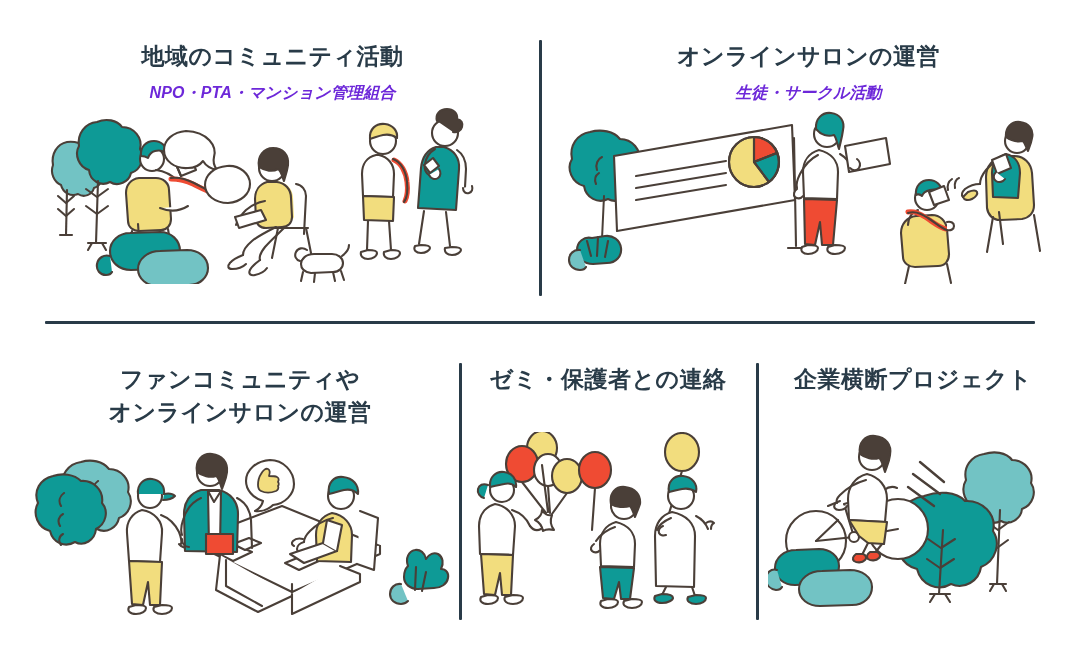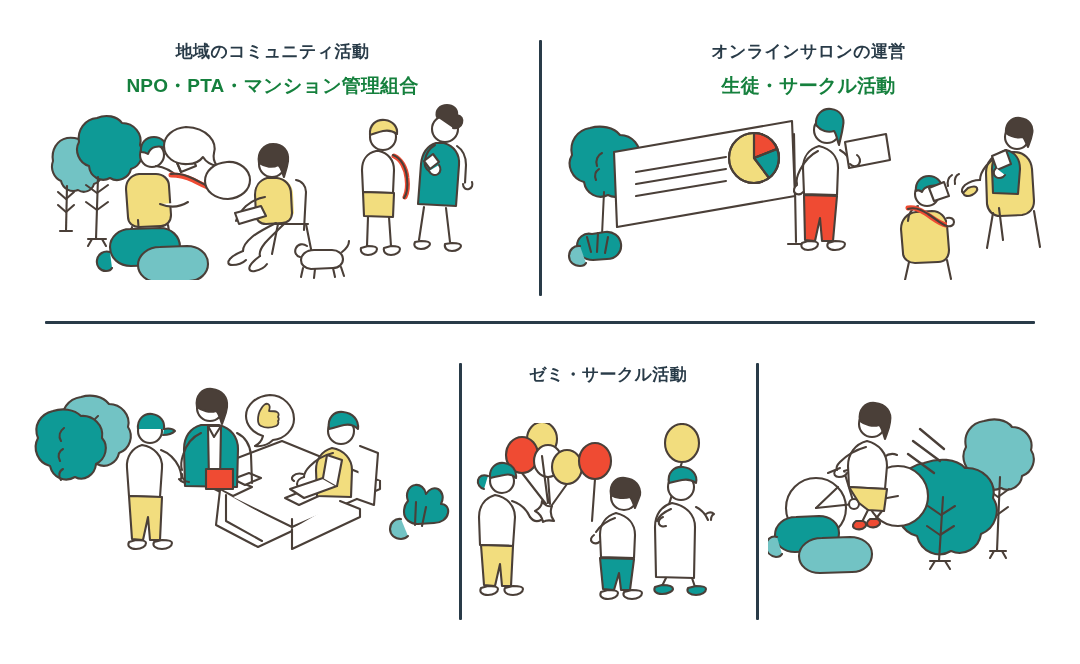--- a/index.html
+++ b/index.html
@@ -43,34 +43,35 @@
   .panel { position: absolute; }
   #panel-community  { left: 20px;  top: 40px;  width: 505px; height: 262px; }
   #panel-school     { left: 556px; top: 40px;  width: 505px; height: 262px; }
   #panel-fan        { left: 30px;  top: 363px; width: 420px; height: 258px; }
   #panel-seminar    { left: 470px; top: 363px; width: 276px; height: 258px; }
   #panel-project    { left: 768px; top: 363px; width: 290px; height: 258px; }
 
   .panel-title {
     text-align: center;
     font-weight: bold;
-    font-size: 17px;
+    font-size: 23px;
     line-height: 1.42;
     letter-spacing: 0.02em;
     color: #293b48;
     margin: 0;
   }
   .panel-subtitle {
     text-align: center;
     font-weight: bold;
-    font-size: 19px;
+    font-size: 16px;
     line-height: 1.4;
     letter-spacing: 0.01em;
-    color: #15803d;
+    color: #6d28d9;
     margin: 9px 0 0 0;
+    font-style: italic;
   }
   .panel-art {
     position: relative;
     width: 100%;
   }
   .panel-art svg { display: block; width: 100%; height: auto; }
 </style>
 </head>
 <body>
 
@@ -268,20 +269,24 @@
           <path d="M424 80c-6 0-11 2-15 5 -3 3-4 6-2 8"></path>
           <path d="M407 93c1 3 5 4 9 2 4-2 6-5 5-7 -1-2-4-2-9 0z" fill="#f2dd7e"></path>
           <path d="M436 56 L450 50 L455 64 L441 70 Z" fill="#ffffff"></path>
           <path d="M440 68c-3 3-3 7 0 9 3 2 7 1 9-2" fill="#ffffff"></path>
         </g>
       </svg>
     </div>
   </section>
 
   <section class="panel" id="panel-fan">
+    <h2 class="panel-title">
+      <span>ファンコミュニティや</span><br>
+      <span>オンラインサロンの運営</span>
+    </h2>
     <div class="panel-art" style="margin-top:14px">
       <svg viewBox="0 0 420 180" xmlns="http://www.w3.org/2000/svg" fill="none" stroke="#4a3f38" stroke-width="2.1" stroke-linecap="round" stroke-linejoin="round">
 
         <g>
           <path d="M51 20c-13 2-21 13-18 26 -6 10-1 24 11 28 2 12 13 18 23 13 9 5 20-1 22-11 11-4 15-17 9-26 3-12-7-23-19-23 -6-8-18-10-28-7z" fill="#72c3c4"></path>
           <path d="M65 52c-3-5-1-10 3-13 M64 72c-3-5-1-10 3-12 M64 90c-3-4-2-9 2-11"></path>
         </g>
 
         <g>
           <path d="M23 34c-13 3-20 15-15 27 -6 11 0 25 12 28 3 12 15 17 25 11 9 5 20-2 21-13 10-5 13-18 6-26 2-13-9-23-21-22 -7-7-19-8-28-5z" fill="#0e9a96"></path>
@@ -355,21 +360,21 @@
         <g>
           <path d="M378 124c-3-8 1-15 7-16 5-1 10 3 11 9 3-5 8-7 12-5 5 3 6 9 3 15 5 0 8 4 7 9 -1 6-7 10-14 10l-16 1c-8 0-14-5-14-12 0-5 2-9 4-11z" fill="#0e9a96"></path>
           <path d="M371 142c-6-1-11 4-11 10 0 6 5 10 11 10 3 0 5-1 7-3" fill="#72c3c4"></path>
           <path d="M386 125 L385 148 M396 130 L392 149"></path>
         </g>
       </svg>
     </div>
   </section>
 
   <section class="panel" id="panel-seminar">
-    <h2 class="panel-title">ゼミ・サークル活動</h2>
+    <h2 class="panel-title">ゼミ・保護者との連絡</h2>
     <div class="panel-art" style="margin-top:36px">
       <svg viewBox="0 0 276 180" xmlns="http://www.w3.org/2000/svg" fill="none" stroke="#4a3f38" stroke-width="2.1" stroke-linecap="round" stroke-linejoin="round">
 
         <g>
           <ellipse cx="72" cy="16" rx="15" ry="17" fill="#f2dd7e"></ellipse>
           <ellipse cx="52" cy="32" rx="16" ry="18" fill="#ef4b33"></ellipse>
           <ellipse cx="78" cy="38" rx="14" ry="16" fill="#ffffff"></ellipse>
           <ellipse cx="97" cy="44" rx="15" ry="17" fill="#f2dd7e"></ellipse>
           <path d="M72 33 L78 80 M52 50 L76 81 M78 54 L80 81 M97 61 L82 82"></path>
           <path d="M72 78c2 4 6 6 10 5 -2 5-1 11 2 15 -4-1-8-1-11 1 -1-5-4-9-8-11 4-2 7-6 7-10z" fill="#ffffff"></path>
@@ -416,20 +421,21 @@
           <path d="M236 91c3-2 6-2 8 0 -2 1-3 4-3 6" fill="#ffffff"></path>
           <path d="M196 155 L192 163 M222 155 L225 164"></path>
           <path d="M185 164c-2 4 1 7 7 7 6 0 11-3 11-5 0-3-5-4-11-4z" fill="#0e9a96"></path>
           <path d="M218 165c-2 4 2 7 8 7 6 0 10-3 10-6 0-2-4-3-10-3z" fill="#0e9a96"></path>
         </g>
       </svg>
     </div>
   </section>
 
   <section class="panel" id="panel-project">
+    <h2 class="panel-title">企業横断プロジェクト</h2>
     <div class="panel-art" style="margin-top:36px">
       <svg viewBox="0 0 290 180" xmlns="http://www.w3.org/2000/svg" fill="none" stroke="#4a3f38" stroke-width="2.1" stroke-linecap="round" stroke-linejoin="round">
 
         <g>
           <path d="M216 22c-13 2-21 13-18 26 -6 10-1 25 11 28 2 12 14 18 24 13 9 5 20-2 21-12 11-4 15-17 9-26 3-12-7-23-19-23 -6-8-18-9-28-6z" fill="#72c3c4"></path>
           <path d="M232 78 L229 152"></path>
           <path d="M230 98 L219 90 M230 98 L241 90 M229 116 L218 108 M229 116 L240 108"></path>
           <path d="M222 152 L238 152 M226 152 L222 159 M234 152 L238 159"></path>
         </g>
         <g>

